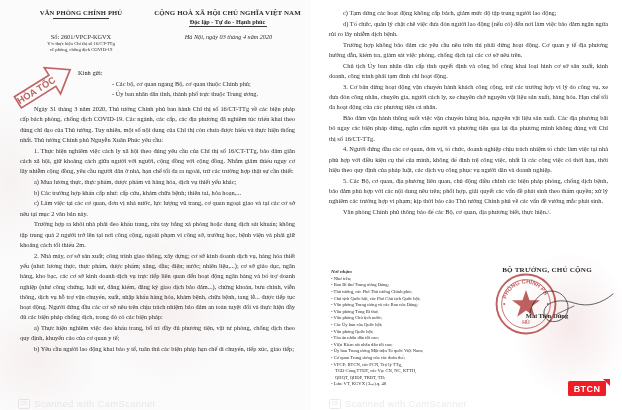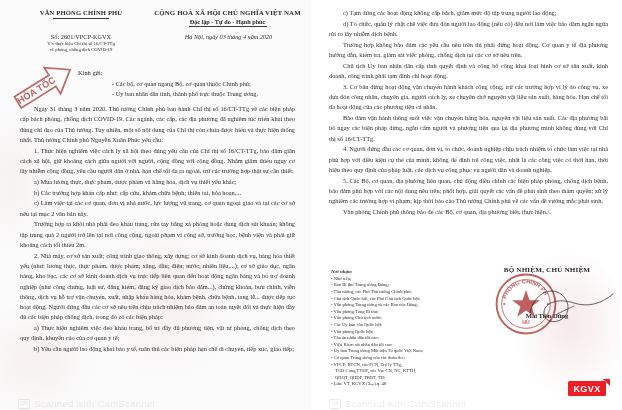--- a/index.html
+++ b/index.html
@@ -394,21 +394,21 @@
         <div class="nn-item">- Viện Kiểm sát nhân dân tối cao;</div>
         <div class="nn-item">- Ủy ban Trung ương Mặt trận Tổ quốc Việt Nam;</div>
         <div class="nn-item">- Cơ quan Trung ương của các đoàn thể;</div>
         <div class="nn-item">- VPCP: BTCN, các PCN, Trợ lý TTg,</div>
         <div class="nn-sub">TGĐ Cổng TTĐT, các Vụ: CN, NC, KTTH,</div>
         <div class="nn-sub">QHQT, QHĐP, TKBT, TH;</div>
         <div class="nn-item">- Lưu: VT, KGVX (3ب).q. 48</div>
       </div>
 
       <div class="sign-block">
-        <div class="sign-title">BỘ NHIỆM, CHỦ NHIỆM</div>
+        <div class="sign-title">BỘ TRƯỞNG, CHỦ CỘNG</div>
 
         <div class="seal">
           <svg viewBox="0 0 100 100" width="64" height="64" aria-hidden="true">
             <circle cx="50" cy="50" r="46" fill="none" stroke="#b03a3a" stroke-width="3"></circle>
             <circle cx="50" cy="50" r="38" fill="none" stroke="#b03a3a" stroke-width="1.4"></circle>
             <polygon points="50,28 55.5,44 72,44 58.7,54 63.8,70 50,60 36.2,70 41.3,54 28,44 44.5,44" fill="#b03a3a"></polygon>
             <path id="sealTop" d="M 50 50 m -32,0 a 32,32 0 1,1 64,0" fill="none"></path>
             <text font-family="Liberation Sans, sans-serif" font-size="9" fill="#b03a3a" font-weight="bold">
               <textPath href="#sealTop" startOffset="8%">PHÒNG CHÍNH PH</textPath>
             </text>
@@ -429,20 +429,20 @@
       </div>
 
       <div class="camscanner">
         <div class="cs-badge">CS</div>
         <div class="cs-text">Scanned with CamScanner</div>
       </div>
 
       <div class="viet-logo">
         <div class="vl-tick"></div>
         <div class="vl-box">
-          <span class="vl-text">KGVX</span>
+          <span class="vl-text">BTCN</span>
         </div>
       </div>
 
     </div>
   </div>
 
 </div>
 
 </body></html>

